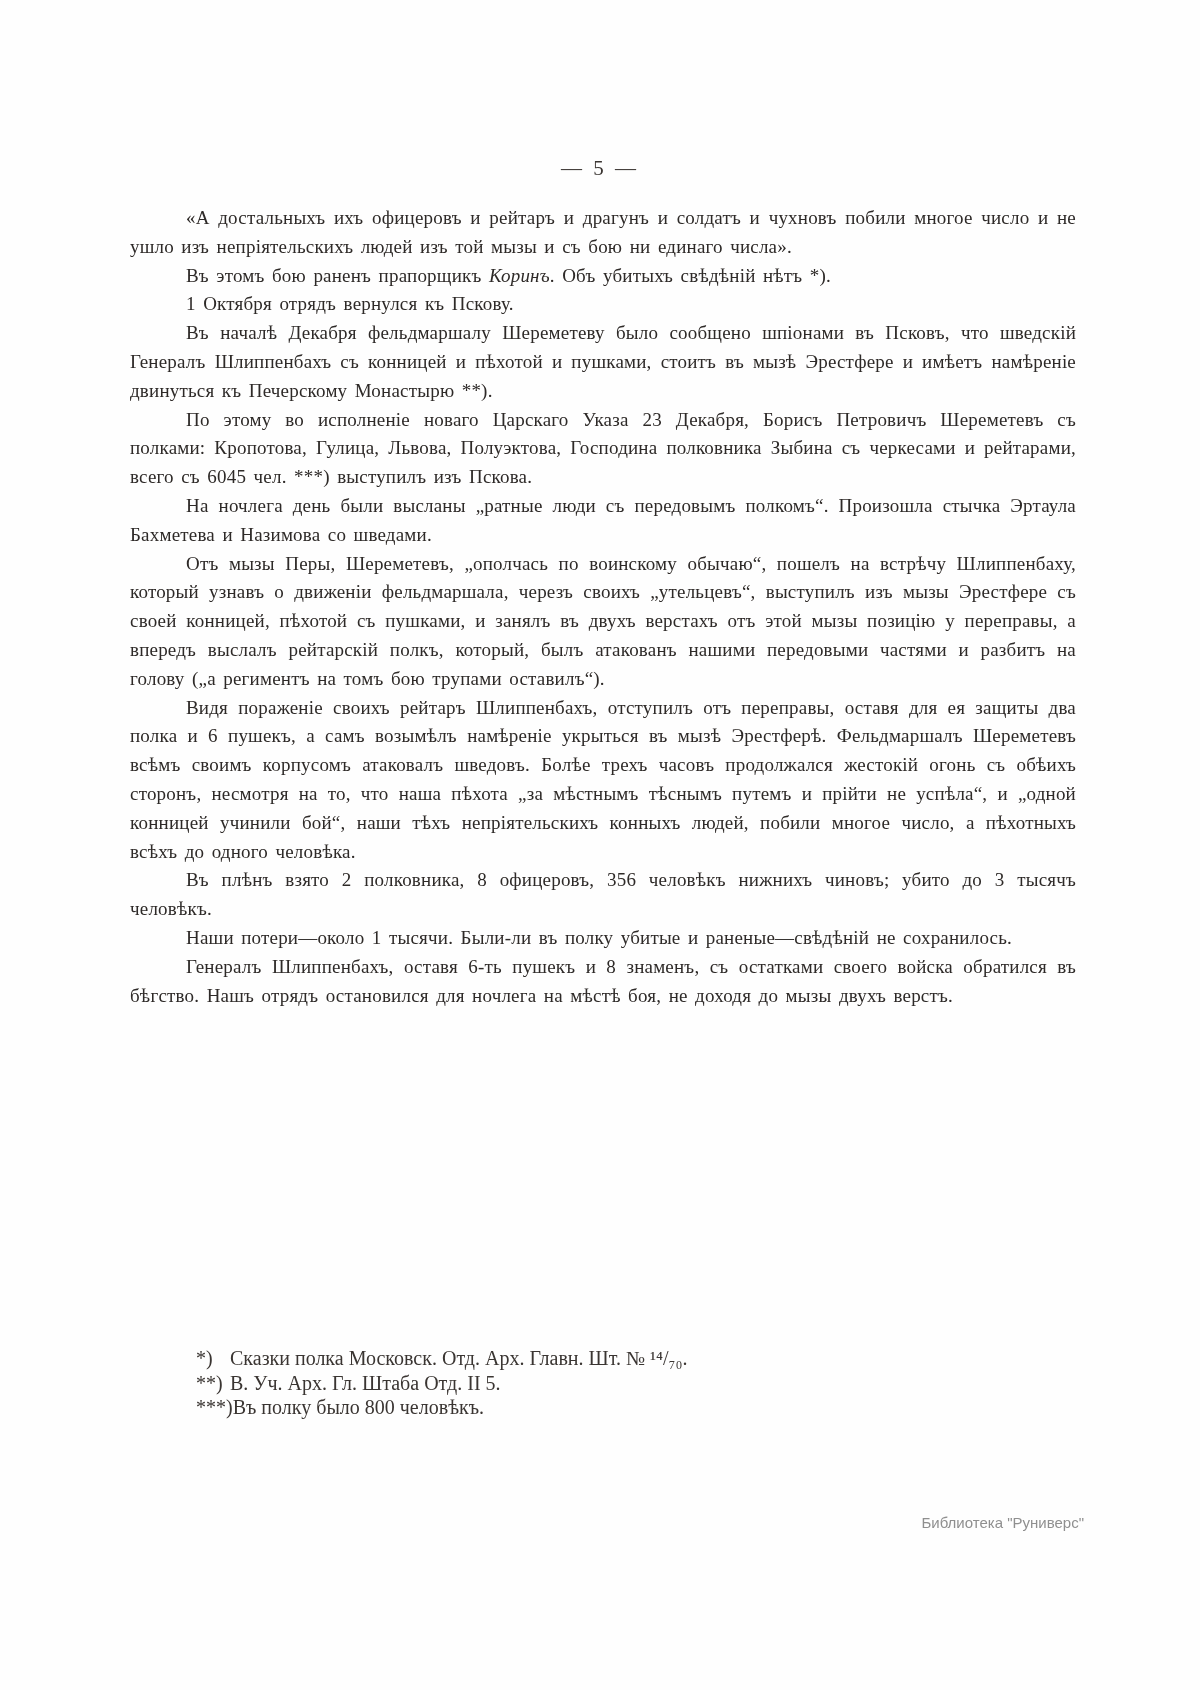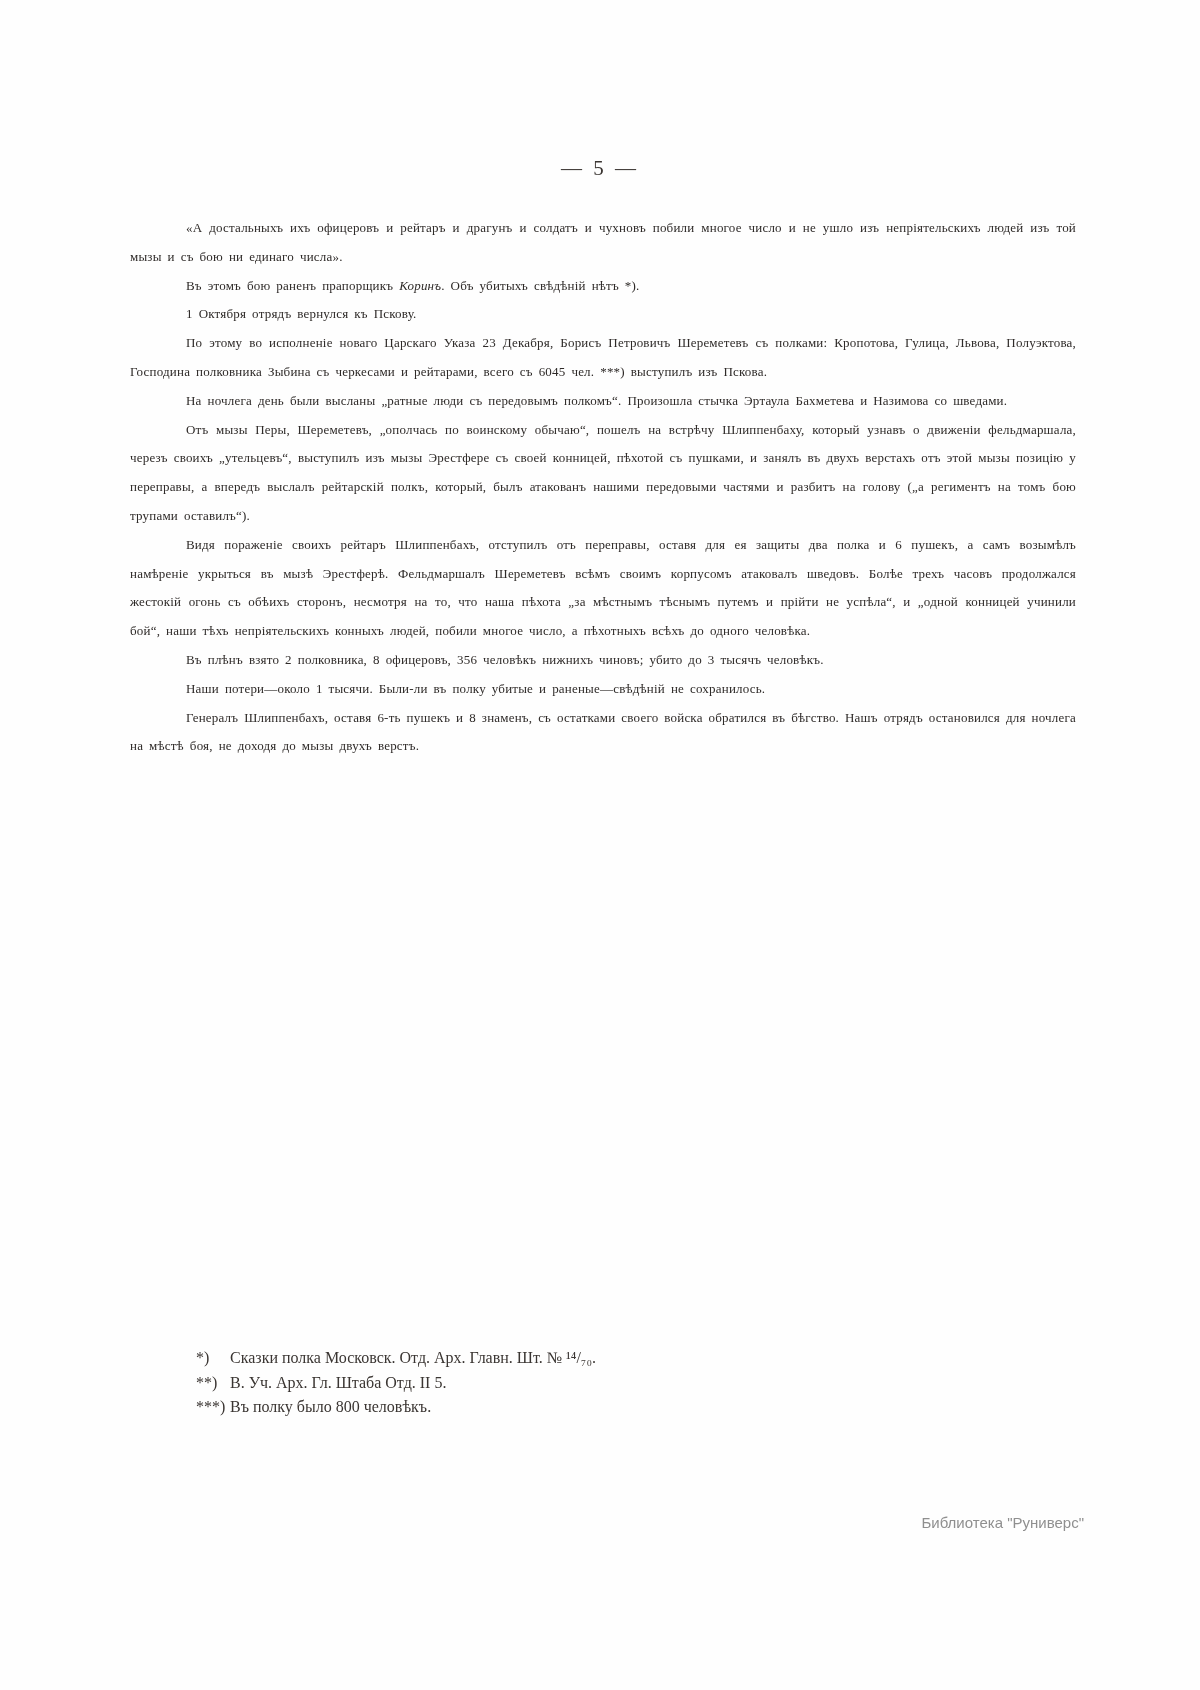--- a/index.html
+++ b/index.html
@@ -21,43 +21,43 @@
     top: 156px;
     left: 0;
     right: 0;
     text-align: center;
     font-size: 21px;
     letter-spacing: 3px;
     color: #3a3532;
   }
   .content {
     position: absolute;
-    top: 214px;
+    top: 204px;
     left: 130px;
     width: 946px;
-    font-size: 13px;
+    font-size: 19px;
     line-height: 28.8px;
     text-align: justify;
     word-spacing: 2.5px;
     letter-spacing: 0.2px;
   }
   .para {
     margin: 0;
     text-indent: 56px;
   }
   .em {
     font-style: italic;
     margin-top: 13px;
   }
   .footnotes {
     position: absolute;
     top: 1346px;
     left: 196px;
     width: 860px;
-    font-size: 16px;
+    font-size: 20px;
     line-height: 24.5px;
     color: #3a3532;
   }
   .footnote {
     margin: 0;
   }
   .fn-marker {
     display: inline-block;
     min-width: 34px;
   }
@@ -74,20 +74,21 @@
 <body>
 
 <div class="page">
 
   <div class="page-number">— 5 —</div>
 
   <div class="content">
     <p class="para"><span>«А достальныхъ ихъ офицеровъ и рейтаръ и драгунъ и солдатъ и чухновъ побили многое число и не ушло изъ непріятельскихъ людей изъ той мызы и съ бою ни единаго числа».</span></p>
     <p class="para"><span>Въ этомъ бою раненъ прапорщикъ </span><span class="em">Коринъ</span><span>. Объ убитыхъ свѣдѣній нѣтъ *).</span></p>
     <p class="para"><span>1 Октября отрядъ вернулся къ Пскову.</span></p>
+    <p class="para"><span>Въ началѣ Декабря фельдмаршалу Шереметеву было сообщено шпіонами въ Псковъ, что шведскій Генералъ Шлиппенбахъ съ конницей и пѣхотой и пушками, стоитъ въ мызѣ Эрестфере и имѣетъ намѣреніе двинуться къ Печерскому Монастырю **).</span></p>
     <p class="para"><span>По этому во исполненіе новаго Царскаго Указа 23 Декабря, Борисъ Петровичъ Шереметевъ съ полками: Кропотова, Гулица, Львова, Полуэктова, Господина полковника Зыбина съ черкесами и рейтарами, всего съ 6045 чел. ***) выступилъ изъ Пскова.</span></p>
     <p class="para"><span>На ночлега день были высланы „ратные люди съ передовымъ полкомъ“. Произошла стычка Эртаула Бахметева и Назимова со шведами.</span></p>
     <p class="para"><span>Отъ мызы Перы, Шереметевъ, „ополчась по воинскому обычаю“, пошелъ на встрѣчу Шлиппенбаху, который узнавъ о движеніи фельдмаршала, черезъ своихъ „утельцевъ“, выступилъ изъ мызы Эрестфере съ своей конницей, пѣхотой съ пушками, и занялъ въ двухъ верстахъ отъ этой мызы позицію у переправы, а впередъ выслалъ рейтарскій полкъ, который, былъ атакованъ нашими передовыми частями и разбитъ на голову („а региментъ на томъ бою трупами оставилъ“).</span></p>
     <p class="para"><span>Видя пораженіе своихъ рейтаръ Шлиппенбахъ, отступилъ отъ переправы, оставя для ея защиты два полка и 6 пушекъ, а самъ возымѣлъ намѣреніе укрыться въ мызѣ Эрестферѣ. Фельдмаршалъ Шереметевъ всѣмъ своимъ корпусомъ атаковалъ шведовъ. Болѣе трехъ часовъ продолжался жестокій огонь съ обѣихъ сторонъ, несмотря на то, что наша пѣхота „за мѣстнымъ тѣснымъ путемъ и прійти не успѣла“, и „одной конницей учинили бой“, наши тѣхъ непріятельскихъ конныхъ людей, побили многое число, а пѣхотныхъ всѣхъ до одного человѣка.</span></p>
     <p class="para"><span>Въ плѣнъ взято 2 полковника, 8 офицеровъ, 356 человѣкъ нижнихъ чиновъ; убито до 3 тысячъ человѣкъ.</span></p>
     <p class="para"><span>Наши потери—около 1 тысячи. Были-ли въ полку убитые и раненые—свѣдѣній не сохранилось.</span></p>
     <p class="para"><span>Генералъ Шлиппенбахъ, оставя 6-ть пушекъ и 8 знаменъ, съ остатками своего войска обратился въ бѣгство. Нашъ отрядъ остановился для ночлега на мѣстѣ боя, не доходя до мызы двухъ верстъ.</span></p>
   </div>
 
   <div class="footnotes">

